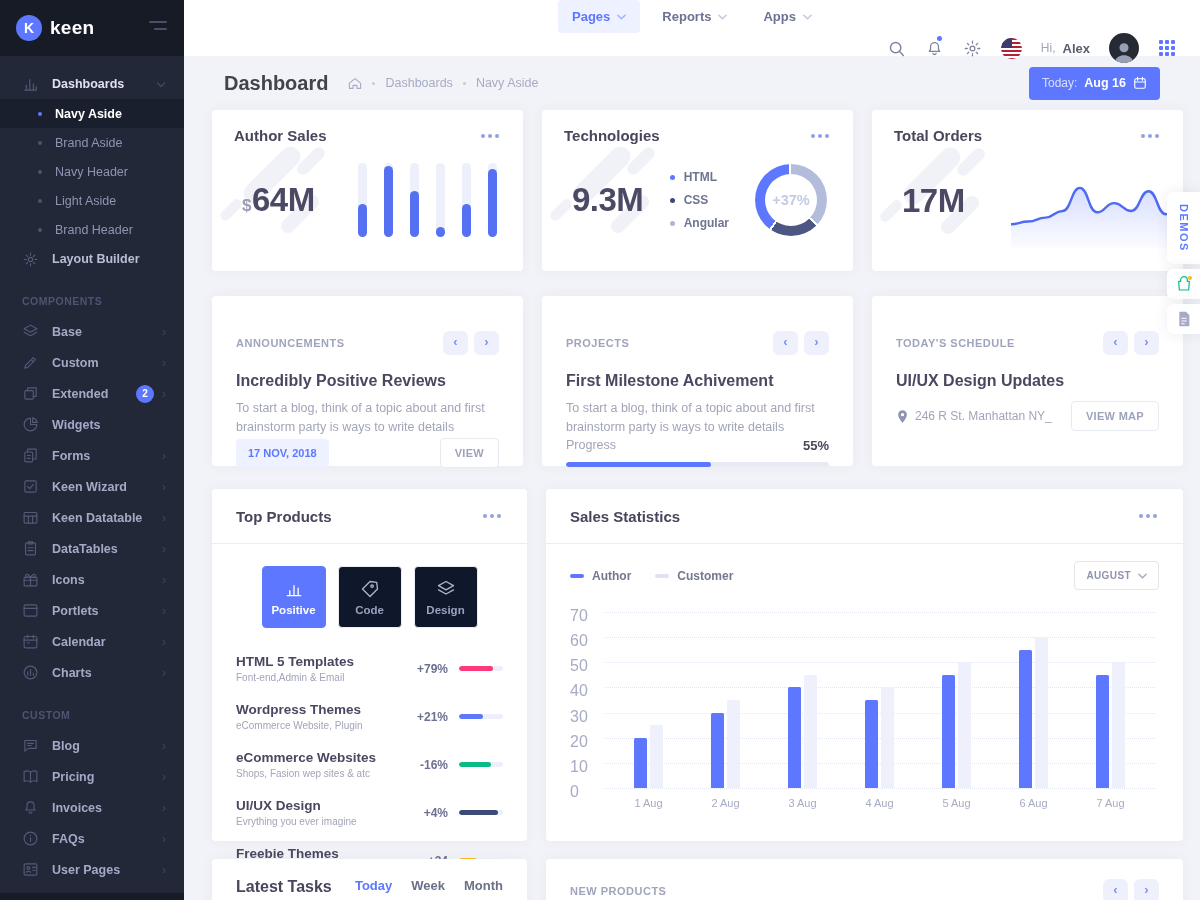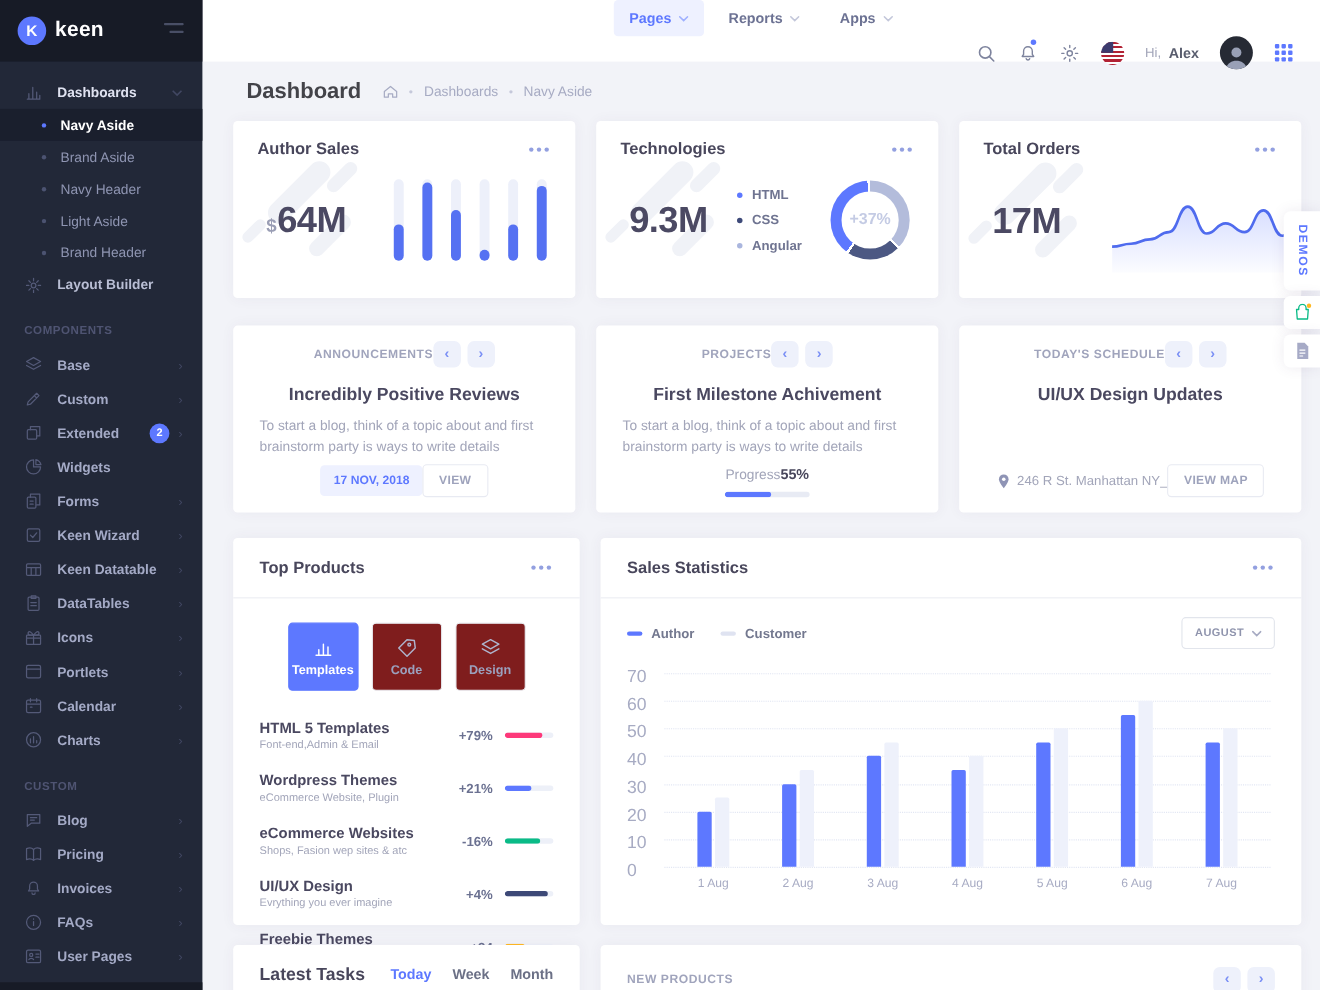--- a/index.html
+++ b/index.html
@@ -91,21 +91,21 @@
   .tlegend { display:flex; flex-direction:column; gap:9px; }
   .tlegend .li { display:flex; align-items:center; gap:9px; font-size:12px; font-weight:bold; color:#6f7491; }
   .tlegend .li b { width:5px; height:5px; border-radius:50%; }
   .donut { width:72px; height:72px; border-radius:50%; position:relative; }
   .donut::after { content:""; position:absolute; inset:10px; background:#fff; border-radius:50%; }
   .donut .ctr { position:absolute; inset:0; display:flex; align-items:center; justify-content:center;
                 font-size:14.5px; font-weight:bold; color:#c4cbe4; z-index:2; }
   .spark { display:block; }
 
   
-  .wcard { padding:14px 24px; display:flex; flex-direction:column;align-items:center; }
+  .wcard { padding:35px 24px; display:flex; flex-direction:column; }
   .whead { display:flex; align-items:center; justify-content:space-between; }
   .wlabel { font-size:11px; font-weight:bold; letter-spacing:.5px; color:#a0a4bc; }
   .warrows { display:flex; gap:6px; }
   .warrow { width:25px; height:24px; border-radius:6px; background:#eef1fb; color:#7a8ff5; font-size:13px; font-weight:bold;
             display:flex; align-items:center; justify-content:center; cursor:pointer; line-height:0; padding-bottom:2px; }
   .wtitle { font-size:16px; font-weight:bold; color:#4a4860; margin-top:17px; }
   .wbody { font-size:12.5px; line-height:1.55; color:#a2a5b9; margin-top:9px; }
   .wfoot { margin-top:auto; display:flex; align-items:center; justify-content:space-between; }
   .date-badge { background:#eef1ff; color:#5d78ff; font-size:11px; font-weight:bold; padding:8px 12px; border-radius:4px; }
   .ghost-btn { background:#fff; border:1px solid #e8eaf2; border-radius:4px; padding:8px 14px; font-size:11px; font-weight:bold;
@@ -115,21 +115,21 @@
   .prog-val { font-size:13px; font-weight:bold; color:#48465b; }
   .prog-track { margin-top:9px; height:5px; border-radius:3px; background:#e8ebf4; overflow:hidden; }
   .prog-fill { height:100%; border-radius:3px; background:#5d78ff; }
   .sched-time { font-size:17px; font-weight:bold; color:#5d78ff; margin-top:12px; }
   .loc { display:flex; align-items:center; gap:6px; font-size:12px; color:#a2a5b9; }
   .loc .ic { color:#8f94b5; display:flex; }
 
   
   .tp-body { padding:14px 24px 0; }
   .tp-tabs { display:flex; justify-content:center; gap:12px; margin-top:8px; }
-  .tp-tab { width:64px; height:62px; border-radius:4px; border:1px solid #ebedf2; background:#7f1d1d; display:flex; flex-direction:column;
+  .tp-tab { width:64px; height:62px; border-radius:4px; border:1px solid #ebedf2; background:#0f172a; display:flex; flex-direction:column;
             align-items:center; justify-content:center; gap:5px; font-size:11.5px; font-weight:bold; color:#9ba0bd; cursor:pointer; }
   .tp-tab .ic { display:flex; color:#aeb3cc; }
   .tp-tab.active { background:#5d78ff; border-color:#5d78ff; color:#fff; }
   .tp-tab.active .ic { color:#fff; }
   .tp-list { margin-top:16px; }
   .tp-row { display:flex; align-items:center; justify-content:space-between; padding:10px 0 9px; }
   .tp-name { font-size:13.5px; font-weight:bold; color:#4a4860; }
   .tp-desc { font-size:10px; color:#a2a5b9; margin-top:3px; }
   .tp-right { display:flex; align-items:center; gap:11px; }
   .tp-change { font-size:12px; font-weight:bold; color:#6b7191; }
@@ -492,20 +492,30 @@
     <span style="display:flex;color:#a7abc3">
       <svg width="14" height="13" viewBox="0 0 20 18">
           <path d="M2 8.5L10 2l8 6.5V16h-5.2v-4.4H7.2V16H2z" fill="none" stroke="currentColor" stroke-width="1.6" stroke-linejoin="round"></path>
         </svg>
     </span>
     <span class="crumb-sep"></span>
     <span>Dashboards</span>
     <span class="crumb-sep"></span>
     <span>Navy Aside</span>
   </div>
+  <button class="today-btn">
+    <span class="t1">Today:</span>
+    <span class="t2">Aug 16</span>
+    <span style="display:flex;color:#fff">
+      <svg width="14" height="14" viewBox="0 0 20 20">
+          <rect x="2.5" y="4" width="15" height="13.5" rx="2" fill="none" stroke="currentColor" stroke-width="1.6"></rect>
+          <path d="M6.5 2v4M13.5 2v4M2.5 8.5h15" stroke="currentColor" stroke-width="1.6" stroke-linecap="round"></path>
+        </svg>
+    </span>
+  </button>
 </div>
 
 <main class="content">
 
   <div class="row row1">
     <section class="card">
       <div class="card-head">
         <span class="card-title">Author Sales</span>
         <span class="dots">
             <i></i>
@@ -678,21 +688,21 @@
           </span>
       </div>
       <div class="tp-body">
         <div class="tp-tabs" id="tp-tabs">
             <div class="tp-tab active">
        <span class="ic">
                 <svg width="20" height="20" viewBox="0 0 24 24">
                   <path d="M4 20h16M7 20v-6M12 20V8M17 20v-9" fill="none" stroke="currentColor" stroke-width="1.6" stroke-linecap="round" stroke-linejoin="round"></path>
                 </svg>
               </span>
-       <span>Templates</span>
+       <span>Positive</span>
      </div>
             <div class="tp-tab">
        <span class="ic">
                 <svg width="20" height="20" viewBox="0 0 24 24">
                   <path d="M12 3l8 1 1 8-9 9-9-9z" fill="none" stroke="currentColor" stroke-width="1.6" stroke-linecap="round" stroke-linejoin="round"></path>
                   <circle cx="14.5" cy="8.5" r="1.5" fill="none" stroke="currentColor" stroke-width="1.6" stroke-linecap="round" stroke-linejoin="round"></circle>
                 </svg>
               </span>
        <span>Code</span>
      </div>

